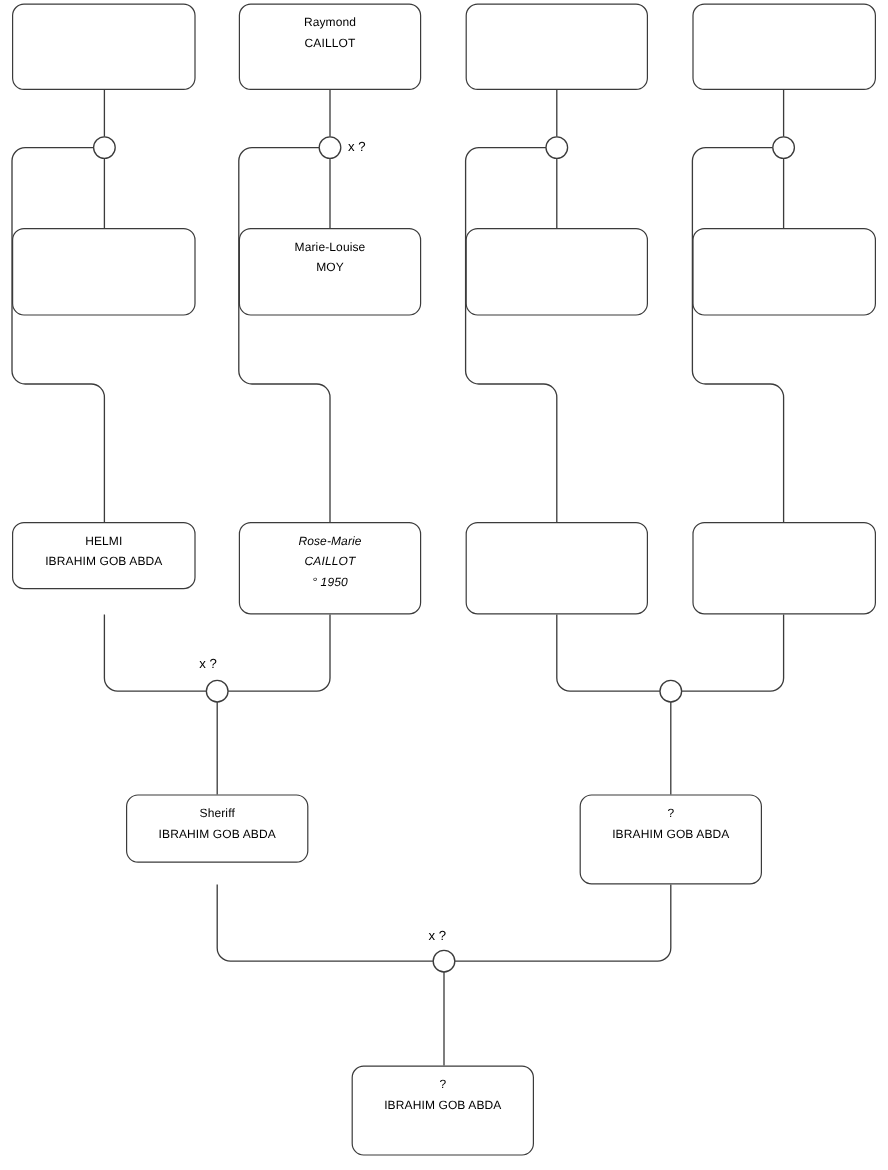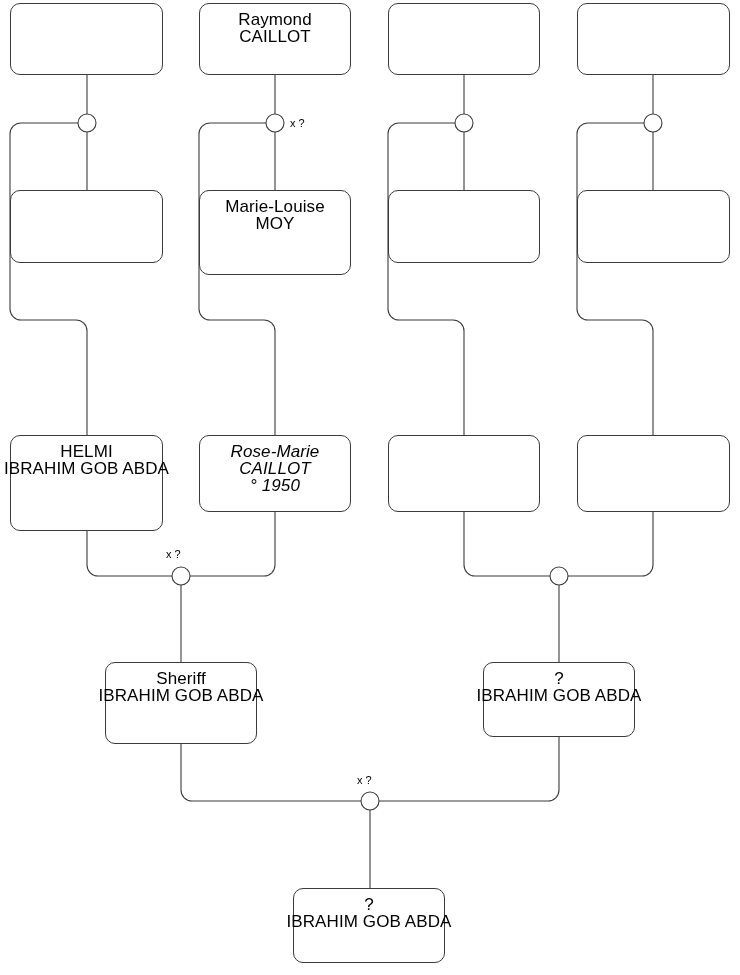--- a/index.html
+++ b/index.html
@@ -29,21 +29,21 @@
     background:#ffffff;
     display:flex;
     flex-direction:column;
     align-items:center;
     justify-content:flex-start;
     padding-top:7px;
     z-index:3;
   }
   .node .ln{
     display:block;
-    font-size:17px;
+    font-size:10px;
     line-height:17px;
     color:#000000;
     white-space:nowrap;
     letter-spacing:0.1px;
   }
   .node .ln:empty{display:none;}
   .jlabel{
     position:absolute;
     font-size:11px;
     line-height:12px;
@@ -135,58 +135,58 @@
     
     
     
   </div>
 
   <div class="node" style="left:10px;  top:190px; width:153px; height:73px;">
     
     
     
   </div>
-  <div class="node" style="left:199px; top:190px; width:152px; height:85px;">
+  <div class="node" style="left:199px; top:190px; width:152px; height:73px;">
     <span class="ln">Marie-Louise</span>
     <span class="ln">MOY</span>
 
   </div>
   <div class="node" style="left:388px; top:190px; width:152px; height:73px;">
     
     
     
   </div>
   <div class="node" style="left:577px; top:190px; width:153px; height:73px;">
     
     
     
   </div>
 
-  <div class="node" style="left:10px;  top:435px; width:153px; height:96px;">
+  <div class="node" style="left:10px;  top:435px; width:153px; height:56px;">
     <span class="ln">HELMI</span>
     <span class="ln">IBRAHIM GOB ABDA</span>
 
   </div>
   <div class="node" style="left:199px; top:435px; width:152px; height:77px;font-style:italic;">
     <span class="ln">Rose-Marie</span>
     <span class="ln">CAILLOT</span>
     <span class="ln">° 1950</span>
   </div>
   <div class="node" style="left:388px; top:435px; width:152px; height:77px;">
     
     
     
   </div>
   <div class="node" style="left:577px; top:435px; width:153px; height:77px;">
     
     
     
   </div>
 
-  <div class="node" style="left:105px; top:662px; width:152px; height:82px;">
+  <div class="node" style="left:105px; top:662px; width:152px; height:57px;">
     <span class="ln">Sheriff</span>
     <span class="ln">IBRAHIM GOB ABDA</span>
 
   </div>
   <div class="node" style="left:483px; top:662px; width:152px; height:75px;">
     <span class="ln">?</span>
     <span class="ln">IBRAHIM GOB ABDA</span>
 
   </div>
 

